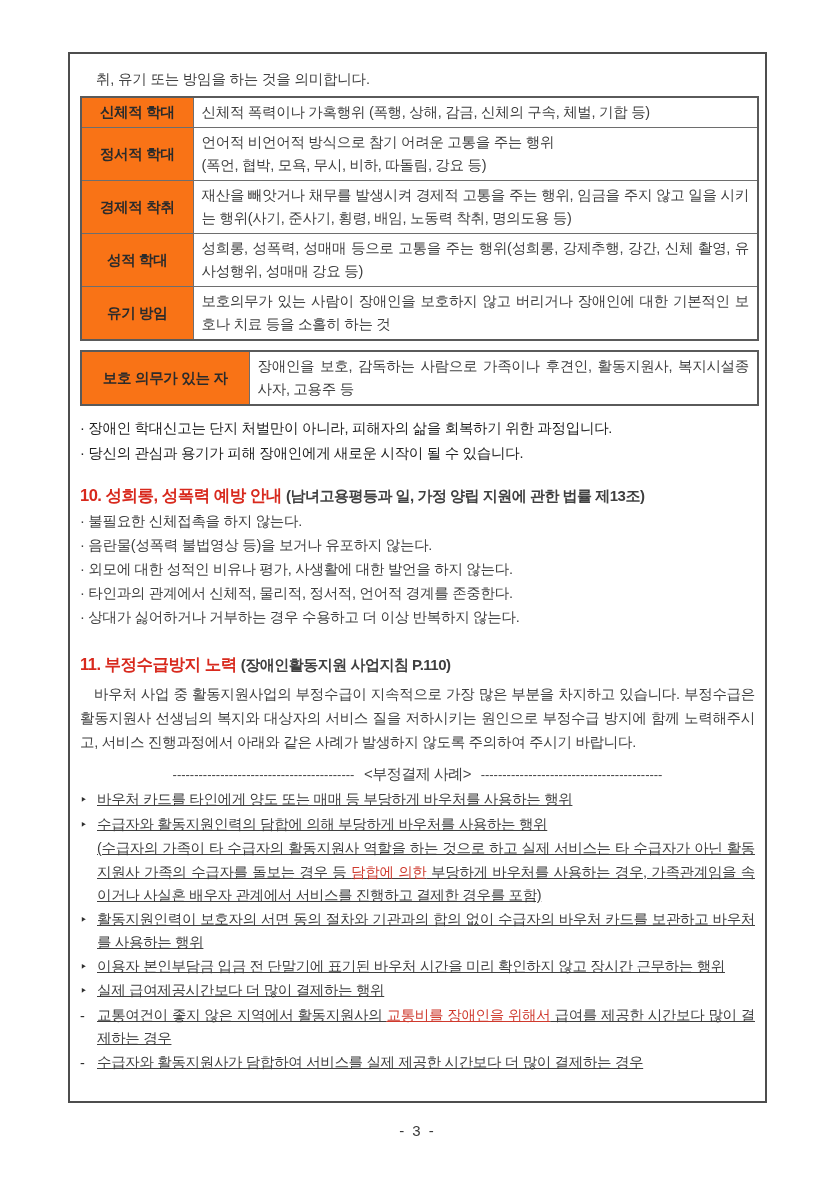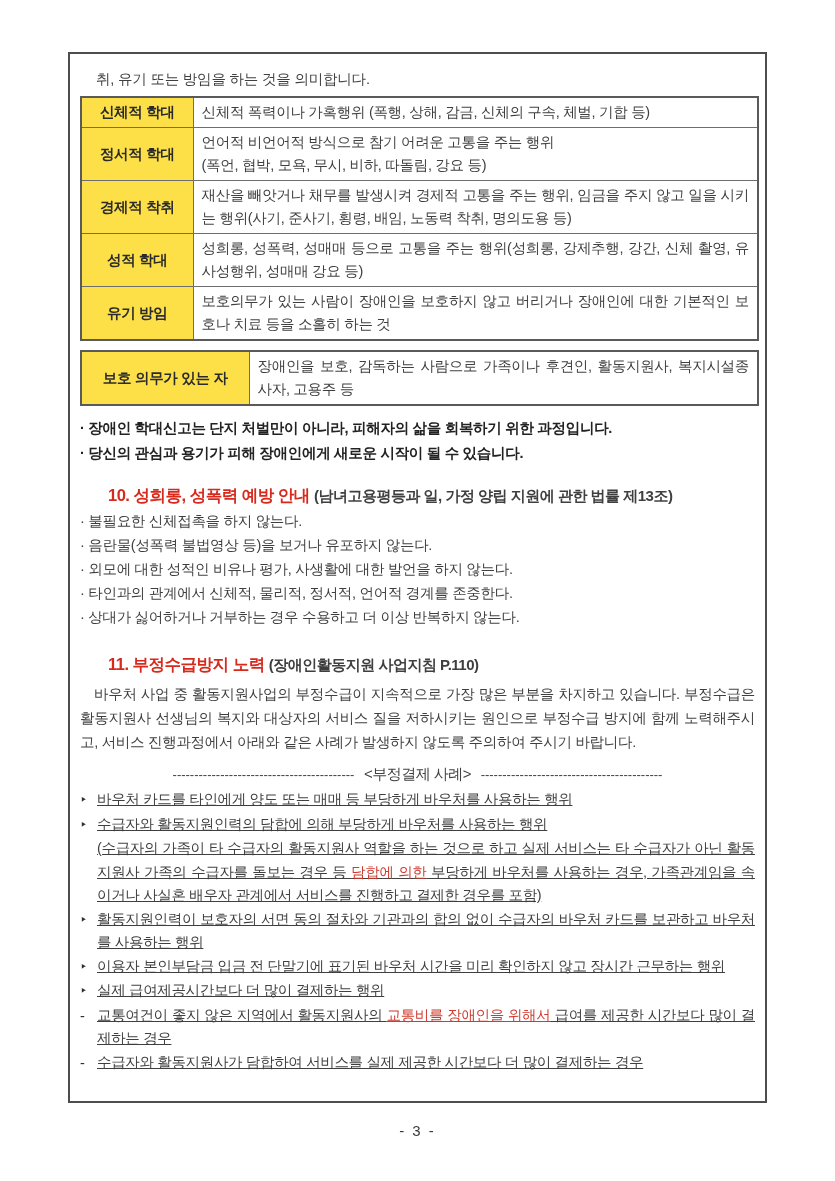--- a/index.html
+++ b/index.html
@@ -11,30 +11,30 @@
   .sheet{
     position:absolute;left:68px;top:52px;width:699px;height:1051px;
     border:2px solid #4d4d4d;box-sizing:border-box;
     padding:14px 10px 0 10px;overflow:hidden;background:#fff;
   }
   .intro-line{padding-left:16px;line-height:22px;margin-bottom:6px;letter-spacing:-0.2px;}
 
   table{border-collapse:collapse;width:679px;table-layout:fixed;}
   .tbl{margin-bottom:9px;border:2px solid #5a5a5a;}
   .tbl td{border:1px solid #6e6e6e;padding:3px 8px;line-height:23px;vertical-align:middle;letter-spacing:-0.3px;}
-  td.lbl{background:#fde047;text-align:center;font-weight:700;color:#2b2b2b;padding:3px 8px;}
+  td.lbl{background:#f97316;text-align:center;font-weight:700;color:#2b2b2b;padding:3px 8px;}
   td.desc{text-align:justify;color:#3f3f3f;}
   .t1 .c1{width:112px;} .t2 .c1{width:168px;}
   .link{color:#1a1ae0;font-weight:700;border-bottom:2px solid #e09086;padding-bottom:0px;}
 
   .notes{margin-top:10px;}
-  .note-line{font-weight:700;color:#222;line-height:25px;letter-spacing:-0.3px;}
+  .note-line{font-weight:400;color:#222;line-height:25px;letter-spacing:-0.3px;}
 
   .sec-title{margin-top:16px;line-height:26px;}
-  .sec-title .red-title{color:#d8291d;font-weight:700;font-size:16.5px;letter-spacing:-0.5px;margin-left:28px;}
+  .sec-title .red-title{color:#d8291d;font-weight:700;font-size:16.5px;letter-spacing:-0.5px;}
   .sec-title .sub{color:#3f3f3f;font-size:15px;letter-spacing:-0.5px;font-weight:bold;}
   .plain-item{line-height:24px;letter-spacing:-0.3px;}
 
   .para{margin-top:4px;text-align:justify;text-indent:14px;line-height:24px;letter-spacing:-0.3px;}
 
   .divider{margin-top:8px;margin-bottom:2px;text-align:center;white-space:nowrap;
     line-height:23px;color:#3f3f3f;letter-spacing:-0.5px;}
   .divider .dash{font-size:13px;letter-spacing:0;}
   .divider .dv-label{font-size:15px;margin:0 6px;}
 

